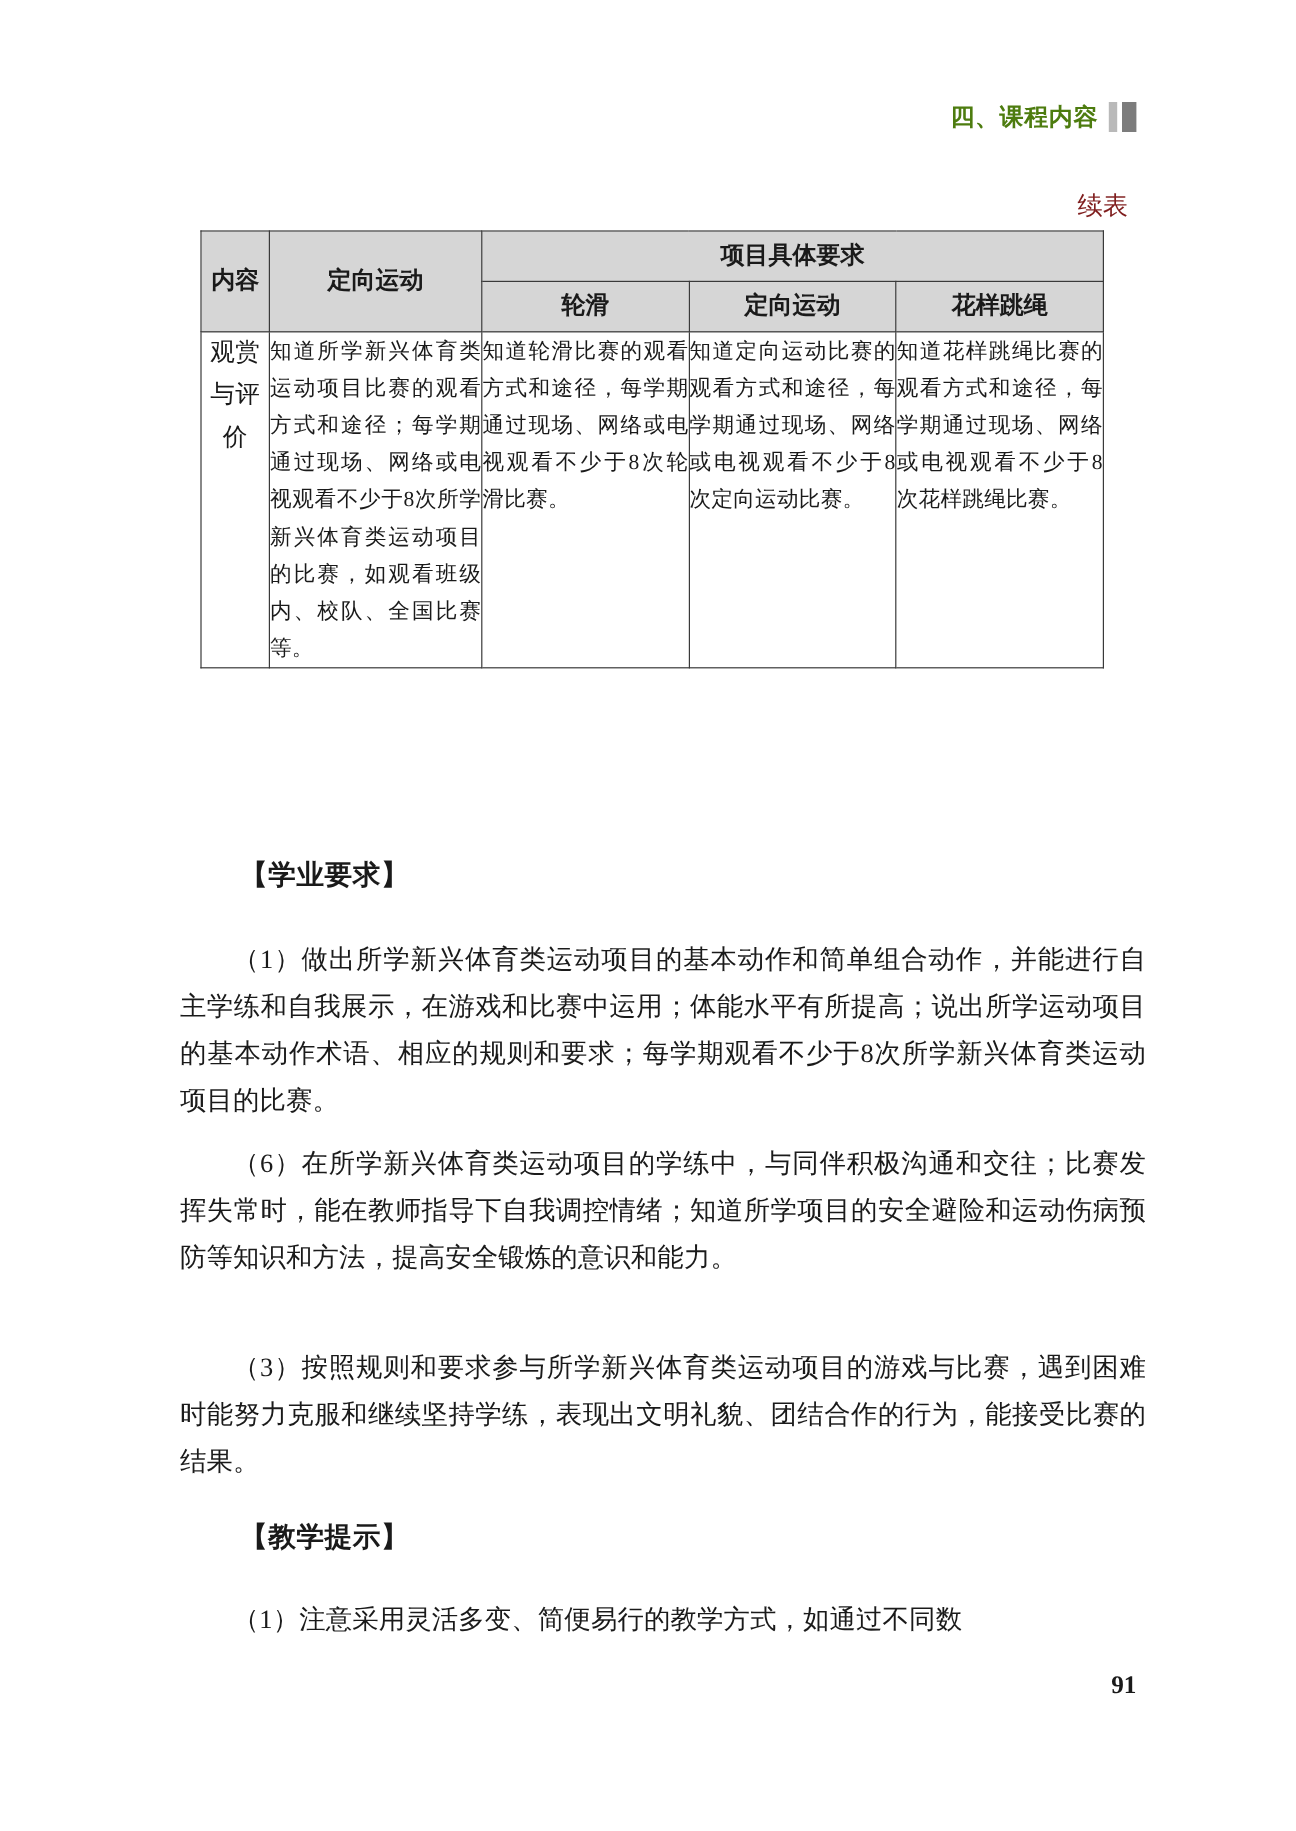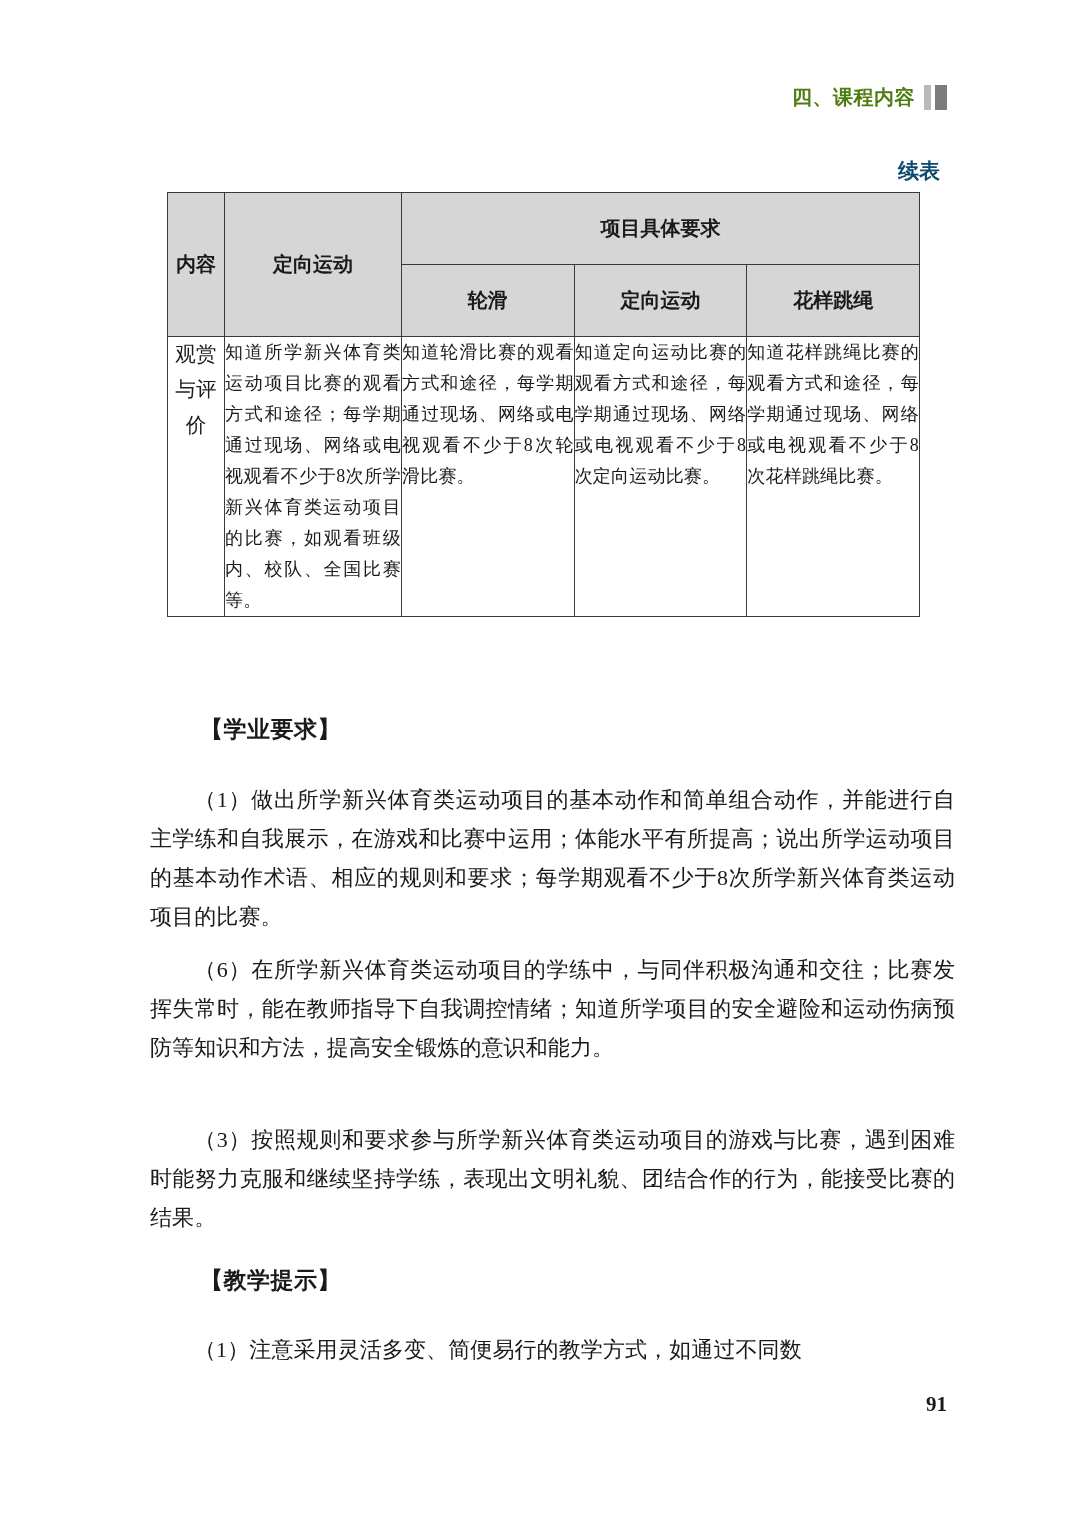--- a/index.html
+++ b/index.html
@@ -47,22 +47,22 @@
     height: 25px;
     background: #7c7c7c;
   }
 
   
   .table-caption {
     position: absolute;
     top: 157px;
     right: 140px;
     font-size: 21px;
-    font-weight: bold;
-    color: #0c4a6e;
+    font-weight: normal;
+    color: #7f1d1d;
   }
 
   
   .data-table {
     position: absolute;
     left: 167px;
     top: 192px;
     width: 753px;
     border-collapse: collapse;
     table-layout: fixed;
@@ -72,21 +72,21 @@
     padding: 0;
     vertical-align: top;
   }
   .data-table .hdr {
     background: #d6d6d6;
     text-align: center;
     vertical-align: middle;
     font-weight: bold;
     font-size: 20px;
     line-height: 1.35;
-    padding: 22px 4px;
+    padding: 7px 4px;
   }
   .hdr-content   { width: 48px; }
   .hdr-overall   { width: 168px; }
   .hdr-group     { }
   .col-sub       { width: 174px; }
   .col-sub-last  { width: 180px; }
 
   .cell-body {
     font-size: 18px;
     line-height: 1.72;

